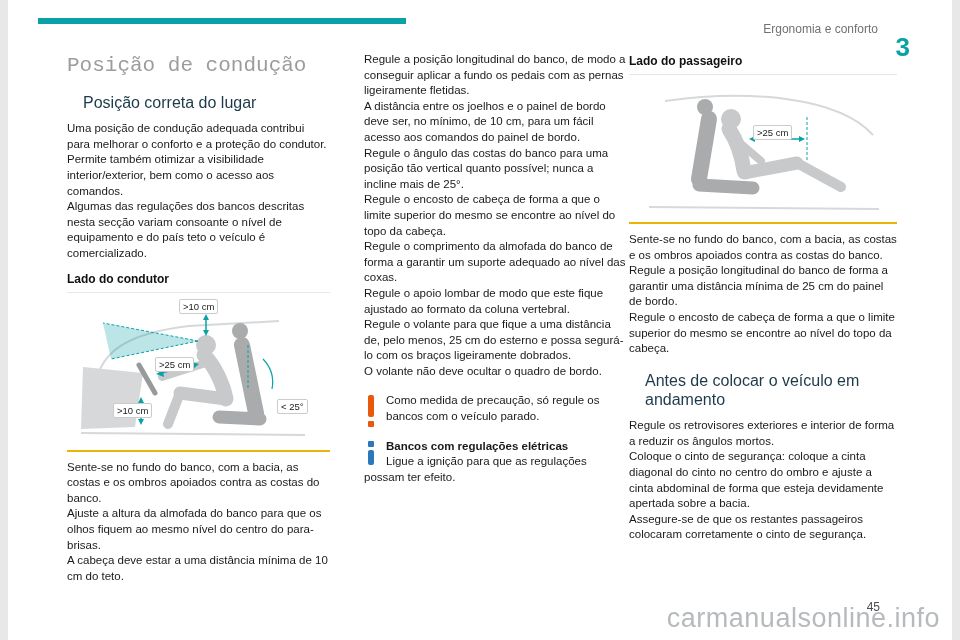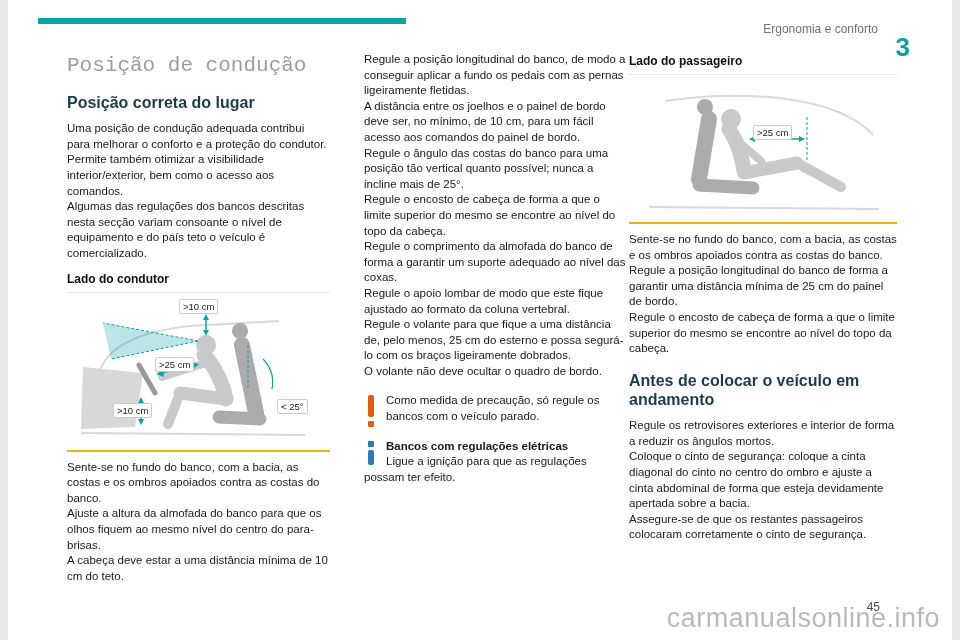--- a/index.html
+++ b/index.html
@@ -18,21 +18,21 @@
   .top-bar{position:absolute;left:30px;top:18px;width:368px;height:6px;background:var(--teal);}
   .header-title{position:absolute;top:22px;right:74px;font-size:12px;color:#6f7271;}
   .chapter-num{position:absolute;top:34px;right:42px;font-size:26px;font-weight:bold;color:var(--teal);line-height:1;}
 
   .col{position:absolute;top:52px;}
   .col1{left:59px;width:263px;}
   .col2{left:356px;width:263px;}
   .col3{left:621px;width:268px;}
 
   h1{font-size:21px;font-weight:normal;color:var(--gray-title);margin:2px 0 16px;font-family:Liberation Mono, monospace;}
-  h2{font-size:16px;font-weight:bold;color:var(--head);margin:0 0 9px;line-height:1.2;}
+  h2{font-size:16px;font-weight:normal;color:var(--head);margin:0 16px 9px;line-height:1.2;}
   h2.mt{margin-top:14px;}
   h3{font-size:12px;font-weight:bold;color:#111;margin:10px 0 6px;}
   p{font-size:11.5px;line-height:15.6px;}
   p + p{margin-top:0;}
 
   .figure{position:relative;margin:6px 0 8px;border-top:1px solid #e6e7e8;border-bottom:2px solid #eab308;background:#fff;}
   .fig-label{position:absolute;font-size:9.5px;color:#222;background:#fff;border:1px solid #c9cbcc;border-radius:2px;padding:0 3px;line-height:13px;white-space:nowrap;}
 
   .note{margin-top:14px;font-size:11.5px;line-height:15.6px;}
   .note .icon{float:left;margin:2px 12px 2px 4px;}

